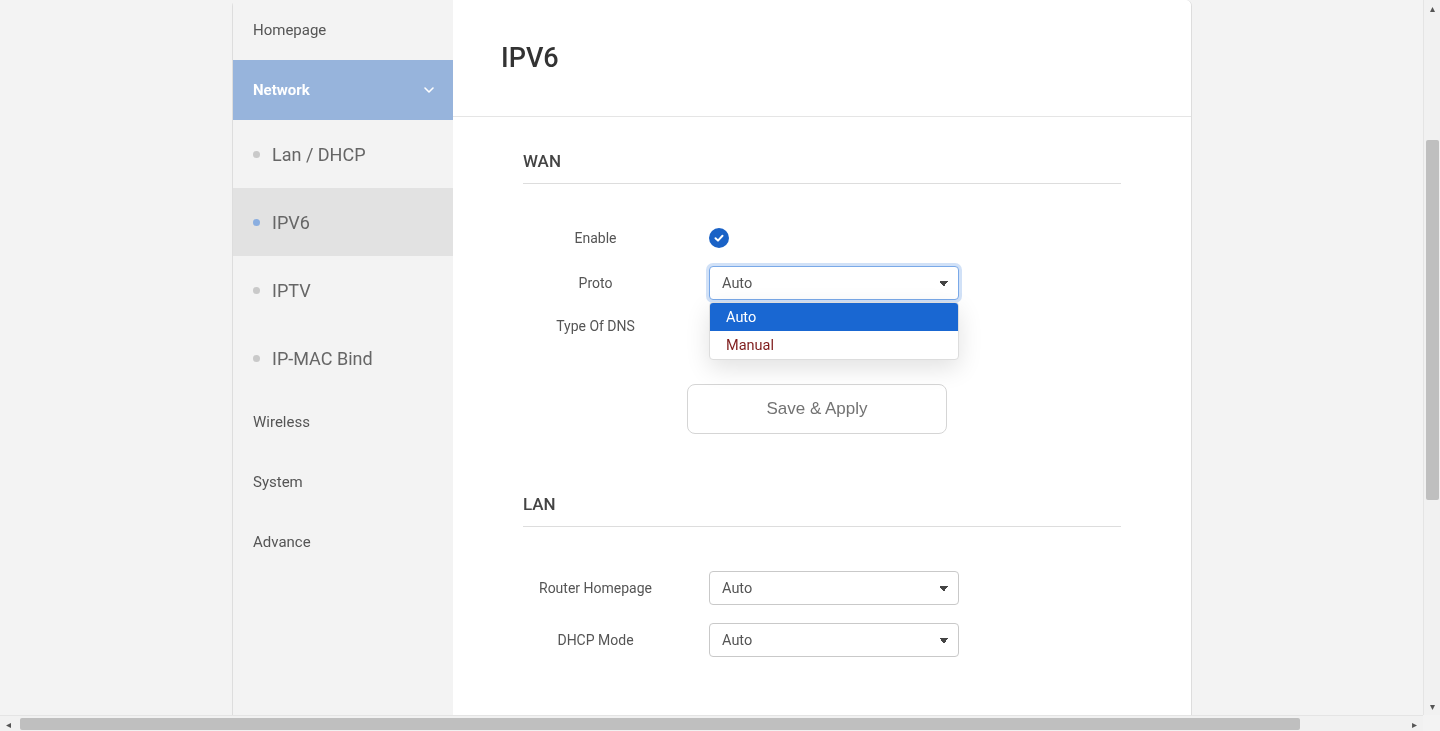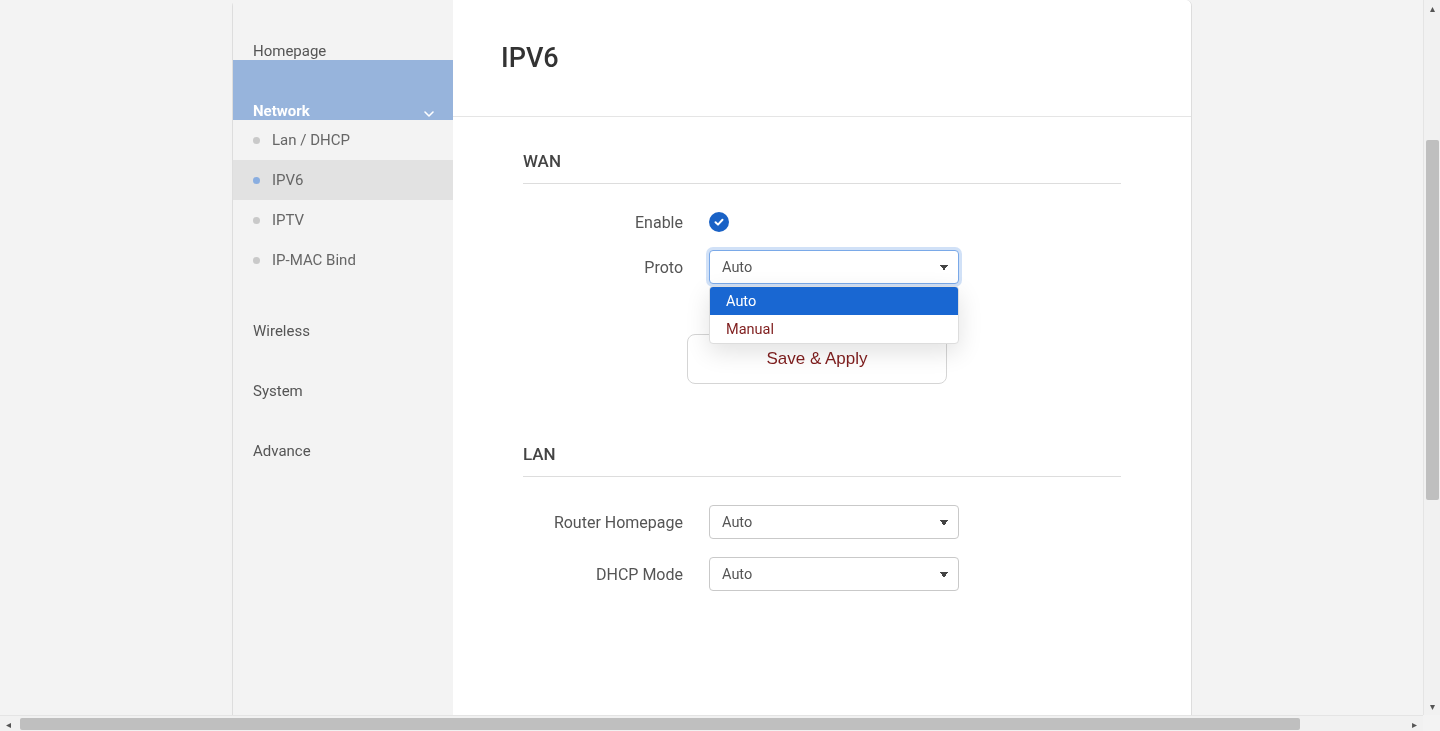--- a/index.html
+++ b/index.html
@@ -43,42 +43,42 @@
   .sidebar {
     position: absolute;
     top: 0;
     left: 0;
     bottom: 0;
     width: 220px;
     background: #f3f3f3;
   }
   .menu-item {
     display: flex;
-    align-items: flex-end;
+    align-items: center;
     justify-content: space-between;
     height: 60px;
     padding: 0 18px 0 20px;
     font-size: 15px;
     color: #555;
     cursor: pointer;
   }
   .menu-item.root { font-weight: 400; }
   .menu-item.expanded {
     background: #97b4dc;
     color: #fff;
     font-weight: bold;
   }
   .menu-item.expanded .chevron path { stroke: #fff; }
   .sub-items { }
   .sub-item {
     display: flex;
     align-items: center;
-    height: 40px;
+    height: 68px;
     padding: 0 18px 0 20px;
-    font-size: 15px;
+    font-size: 18px;
     color: #777;
     cursor: pointer;
   }
   .sub-item.active {
     background: #e2e2e2;
   }
   .sub-item.active .dot { background: #8aaee0; }
   .sub-item.active .sub-label { color: #666; }
   .dot {
     width: 7px; height: 7px; border-radius: 50%;
@@ -109,35 +109,35 @@
 
   .section {
     padding: 34px 70px 0 70px;
   }
   .section-title {
     font-size: 17px;
     font-weight: 500;
     color: #444;
     padding-bottom: 12px;
     border-bottom: 1px solid #ddd;
-    margin-bottom: 28px;
+    margin-bottom: 44px;
   }
 
   .form-row {
     display: flex;
     align-items: center;
     margin-bottom: 18px;
     position: relative;
   }
   .form-label {
     width: 186px;
-    text-align: right;
-    font-size: 16px;
+    text-align: center;
+    font-size: 14px;
     color: #555;
-    padding-right: 26px;
+    padding-right: 41px;
   }
   .form-control-wrap {
     position: relative;
   }
 
   .check-toggle {
     width: 20px; height: 20px; border-radius: 50%;
     background: #1a62c6;
     display: flex; align-items: center; justify-content: center;
     cursor: pointer;
@@ -194,21 +194,21 @@
 
   .save-btn {
     display: block;
     width: 260px;
     height: 50px;
     margin: 50px 0 0 164px;
     border: 1px solid #d5d5d5;
     border-radius: 8px;
     background: #fff;
     font-size: 17px;
-    color: #7f1d1d;
+    color: #737373;
     cursor: pointer;
   }
 
   .section.lan { padding-top: 60px; }
 
   
   .vscroll {
     position: absolute;
     top: 0; right: 0; bottom: 16px;
     width: 17px;
@@ -321,20 +321,24 @@
               <div class="select focused" style="display: flex; align-items: center;">
                 <span>Auto</span>
               </div>
               <div class="dropdown">
                 <div class="option highlighted">Auto</div>
                 <div class="option">Manual</div>
               </div>
             </div>
           </div>
 
+          <div class="form-row">
+            <div class="form-label">Type Of DNS</div>
+            <div class="form-control-wrap"></div>
+          </div>
 
           <button class="save-btn">Save &amp; Apply</button>
         </div>
 
         <div class="section lan">
           <div class="section-title">LAN</div>
 
           <div class="form-row">
             <div class="form-label">Router Homepage</div>
             <div class="select" style="display: flex; align-items: center;">

